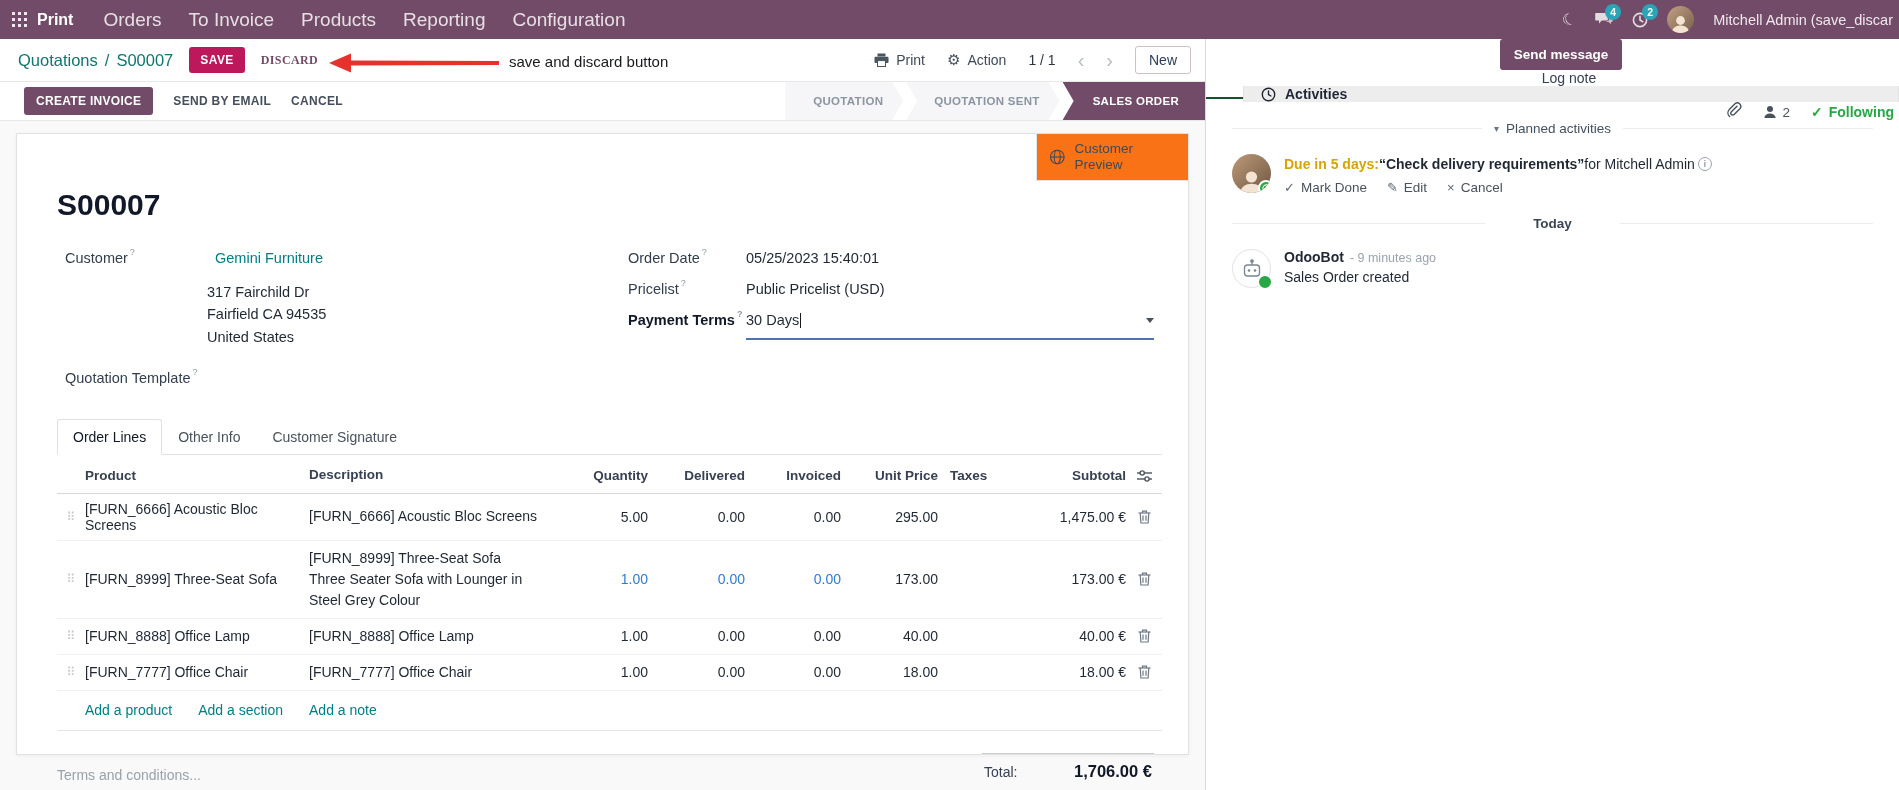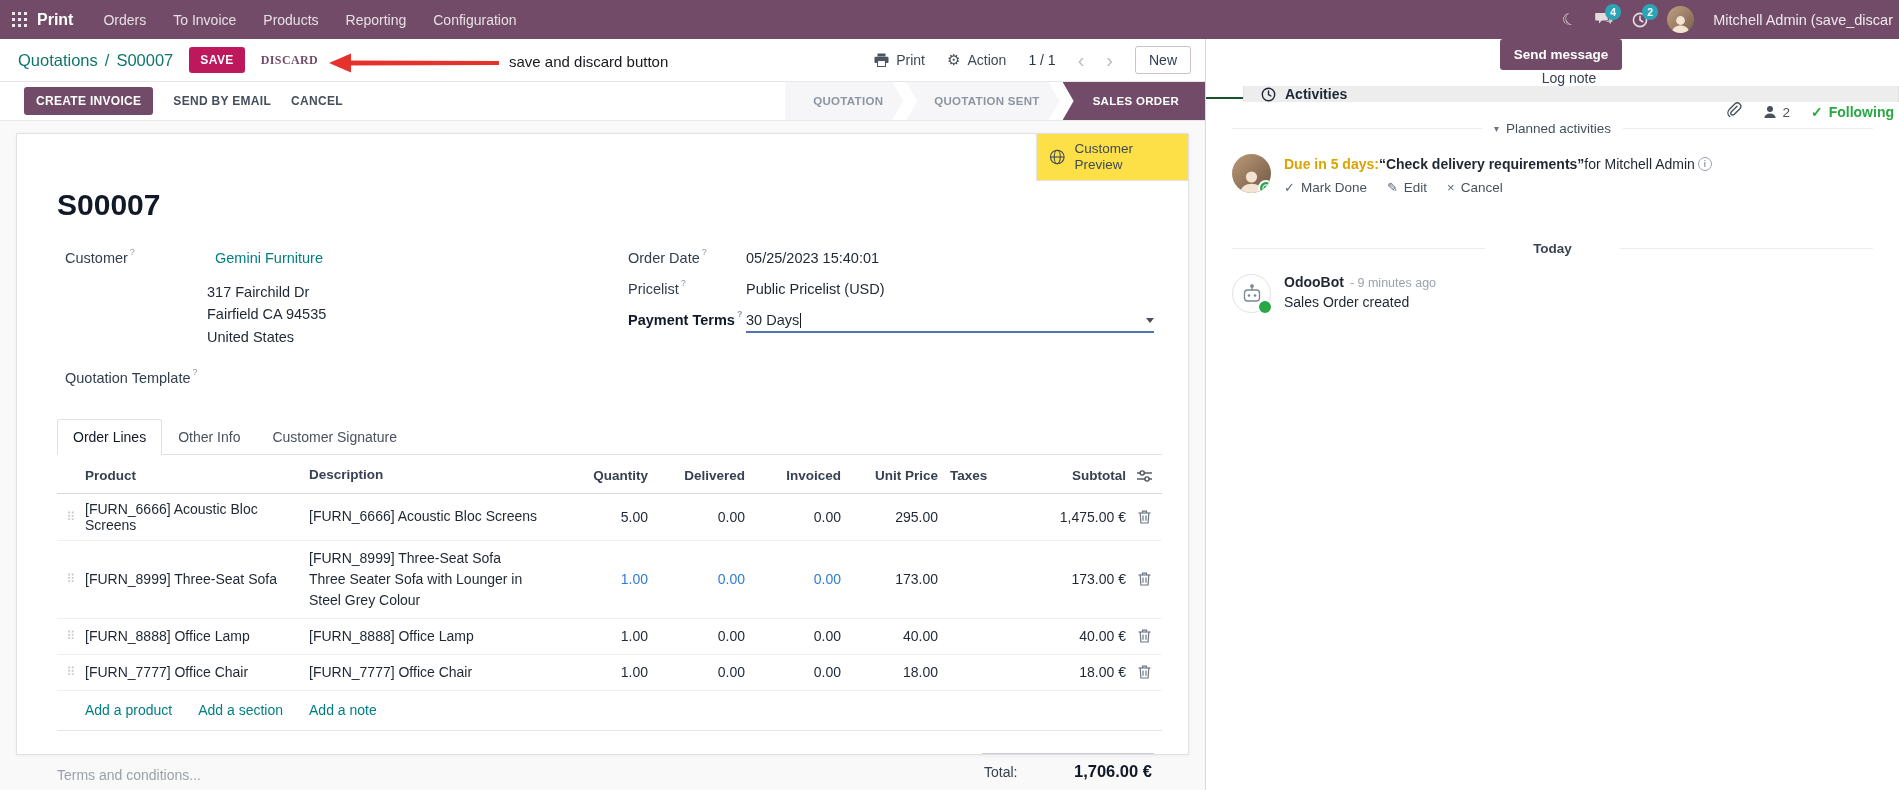--- a/index.html
+++ b/index.html
@@ -5,21 +5,21 @@
   *{box-sizing:border-box;margin:0;padding:0;}
   html,body{width:1899px;height:790px;overflow:hidden;}
   body{font-family:"Liberation Sans",sans-serif;background:#fff;color:#1f2733;}
   .app{position:relative;width:1899px;height:790px;overflow:hidden;}
   [data-interactable="true"]{cursor:pointer;}
 
   
   .topbar{height:39px;background:#714B67;display:flex;align-items:center;padding:0 0 0 12px;color:#e8dfe5;overflow:hidden;white-space:nowrap;}
   .apps-btn{display:flex;align-items:center;margin-right:10px;}
   .brand{color:#fff;font-weight:700;font-size:16px;margin-right:30px;}
-  .menu{display:flex;gap:27px;font-size:14px;}
+  .menu{display:flex;gap:27px;font-size:19px;}
   .tb-right{margin-left:auto;display:flex;align-items:center;gap:19px;padding-right:6px;}
   .ibadge{position:relative;display:flex;align-items:center;}
   .badge{position:absolute;top:-8px;left:10px;min-width:16px;height:16px;border-radius:8px;background:#2aa5b8;color:#fff;font-size:10.5px;font-weight:700;display:flex;align-items:center;justify-content:center;padding:0 4px;}
   .moon{font-size:16px;color:#ddd2d9;display:inline-block;transform:rotate(-14deg);}
   .avatar{width:27px;height:27px;border-radius:50%;background:linear-gradient(135deg,#c2a183,#77604c);overflow:hidden;display:flex;align-items:flex-end;justify-content:center;flex:none;}
   .user-name{font-size:14.5px;color:#efe8ed;}
 
   
   .main-left{position:absolute;top:39px;left:0;width:1205px;}
   .control{height:43px;background:#fff;border-bottom:1px solid #e7e7e9;display:flex;align-items:center;padding:0 14px 0 18px;}
@@ -37,35 +37,35 @@
   .sb-left{display:flex;align-items:center;gap:20px;padding-left:24px;}
   .btn-primary-sm{background:#714B67;color:#fff;border:none;font-size:12px;font-weight:700;letter-spacing:.3px;padding:7px 12px;border-radius:3px;font-family:inherit;}
   .btn-flat-sm{background:none;border:none;color:#454f5b;font-size:12px;font-weight:700;letter-spacing:.3px;font-family:inherit;}
   .steps{margin-left:auto;display:flex;align-items:stretch;}
   .step{display:flex;align-items:center;font-size:11.5px;font-weight:700;letter-spacing:.3px;color:#8b95a1;background:#f6f6f8;padding:0 20px 0 28px;margin-left:3px;clip-path:polygon(0 0,calc(100% - 11px) 0,100% 50%,calc(100% - 11px) 100%,0 100%,11px 50%);}
   .step.first{clip-path:polygon(0 0,calc(100% - 11px) 0,100% 50%,calc(100% - 11px) 100%,0 100%);}
   .step.active{background:#714B67;color:#fff;clip-path:polygon(0 0,100% 0,100% 100%,0 100%,11px 50%);padding:0 26px 0 30px;}
 
   .content{background:#f9f9fa;height:669px;padding:12px 16px;}
   .card{width:1173px;height:622px;background:#fff;border:1px solid #e1e1e3;box-shadow:0 1px 4px rgba(0,0,0,.05);position:relative;}
-  .preview-box{position:absolute;top:0;right:0;width:152px;min-height:47px;border-left:1px solid #e4e4e6;border-bottom:1px solid #e4e4e6;display:flex;align-items:center;gap:9px;padding:6px 12px;color:#3f4a56;font-size:13.5px;line-height:1.2;background:#fde047;}
+  .preview-box{position:absolute;top:0;right:0;width:152px;min-height:47px;border-left:1px solid #e4e4e6;border-bottom:1px solid #e4e4e6;display:flex;align-items:center;gap:9px;padding:6px 12px;color:#3f4a56;font-size:13.5px;line-height:1.2;background:#f97316;}
   .sheet{padding:0 26px 0 40px;}
   .o-title{font-size:30px;font-weight:700;color:#111827;padding-top:54px;}
   .columns{display:flex;margin-top:28px;}
   .col-left{width:505px;}
   .col-right{flex:1;padding-left:58px;padding-right:8px;}
   .frow{display:flex;align-items:baseline;min-height:26px;font-size:14.5px;color:#1f2733;margin-bottom:5px;margin-left:8px;}
   .flabel{width:150px;color:#323d4d;flex:none;}
   .col-right .flabel{width:118px;}
   .hint{font-size:9px;color:#8d97a2;vertical-align:top;position:relative;top:-3px;margin-left:2px;}
   .link{color:#017e84;}
   .addr{margin-left:150px;line-height:1.55;font-size:14.5px;color:#1f2733;}
   .qt-row{margin-top:22px;}
   .pay-row .flabel{font-weight:700;color:#111827;}
-  .field-input{flex:1;display:flex;align-items:center;border-bottom:2px solid #4d76ae;padding-bottom:3px;cursor:text;}
+  .field-input{flex:1;display:flex;align-items:center;border-bottom:2px solid #4d76ae;padding-bottom:10px;cursor:text;}
   .caret-bar{width:1px;height:15px;background:#1b1b1b;margin-left:1px;}
   .dd-caret{margin-left:auto;width:0;height:0;border-left:4.5px solid transparent;border-right:4.5px solid transparent;border-top:5.5px solid #49525c;}
 
   .tabs{display:flex;border-bottom:1px solid #dee2e6;margin-top:18px;}
   .tab{padding:9px 15px;font-size:14px;color:#49525c;border:1px solid transparent;margin-bottom:-1px;background:none;font-family:inherit;}
   .tab.active{border-color:#dee2e6 #dee2e6 #fff;background:#fff;color:#111827;border-top-left-radius:3px;border-top-right-radius:3px;}
 
   .thead{display:flex;align-items:center;padding:10px 0 7px;border-bottom:1px solid #d4d8dc;font-size:13.5px;font-weight:700;color:#374151;}
   .trow{display:flex;align-items:center;padding:7px 0;border-bottom:1px solid #eef0f2;font-size:14px;color:#1f2733;}
   .c-handle{width:28px;display:flex;justify-content:center;color:#c6cad0;font-size:12px;}
@@ -113,21 +113,21 @@
   .due{color:#d9a300;font-weight:700;}
   .summary{font-weight:700;}
   .info-i{width:14px;height:14px;border-radius:50%;border:1px solid #9aa4ae;color:#9aa4ae;font-size:9.5px;display:inline-flex;align-items:center;justify-content:center;font-weight:700;margin-left:3px;flex:none;}
   .act-actions{display:flex;gap:20px;margin-top:6px;font-size:13.5px;color:#49525c;}
   .act-btn{display:flex;gap:6px;align-items:center;}
   .act-ic{font-size:13px;color:#5c6873;}
   .msg-line1{font-size:14px;display:flex;align-items:baseline;gap:6px;}
   .author{font-weight:700;color:#1f2733;}
   .msg-time{font-size:12.5px;color:#9aa3ad;}
   .msg-body{font-size:14px;color:#1f2733;margin-top:4px;}
-  .today-div{margin-top:46px;gap:48px;}
+  .today-div{margin-top:21px;gap:48px;}
 
   
   .annot{position:absolute;top:48px;left:327px;width:430px;height:30px;pointer-events:none;}
   .annot-text{position:absolute;left:182px;top:5px;font-size:15px;color:#17191c;white-space:nowrap;}
 </style>
 </head>
 <body>
 
 <div class="app" data-interactable="false">
 

